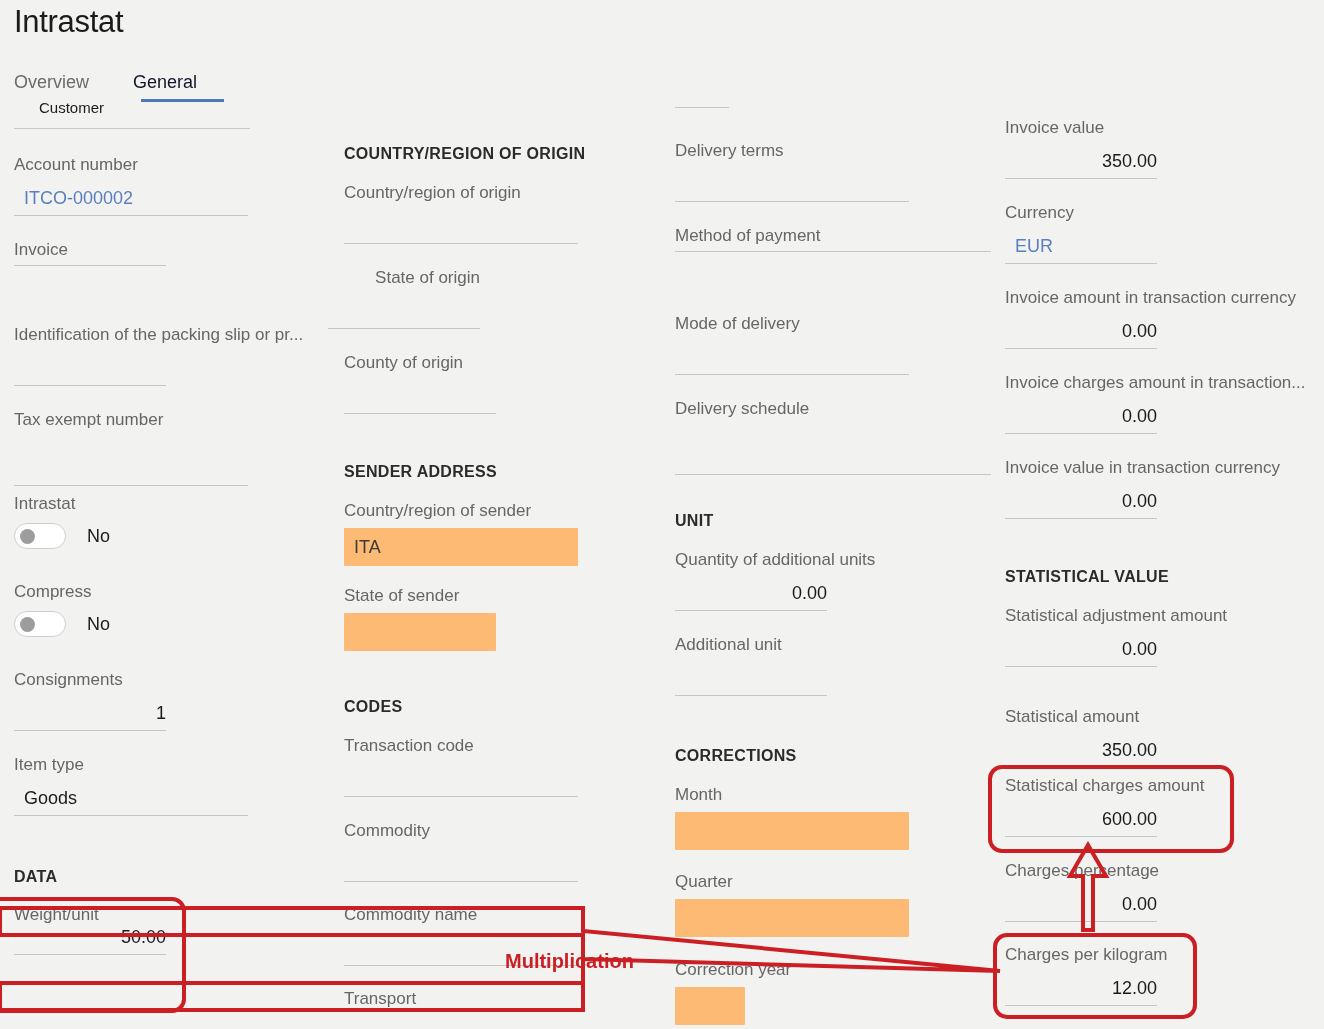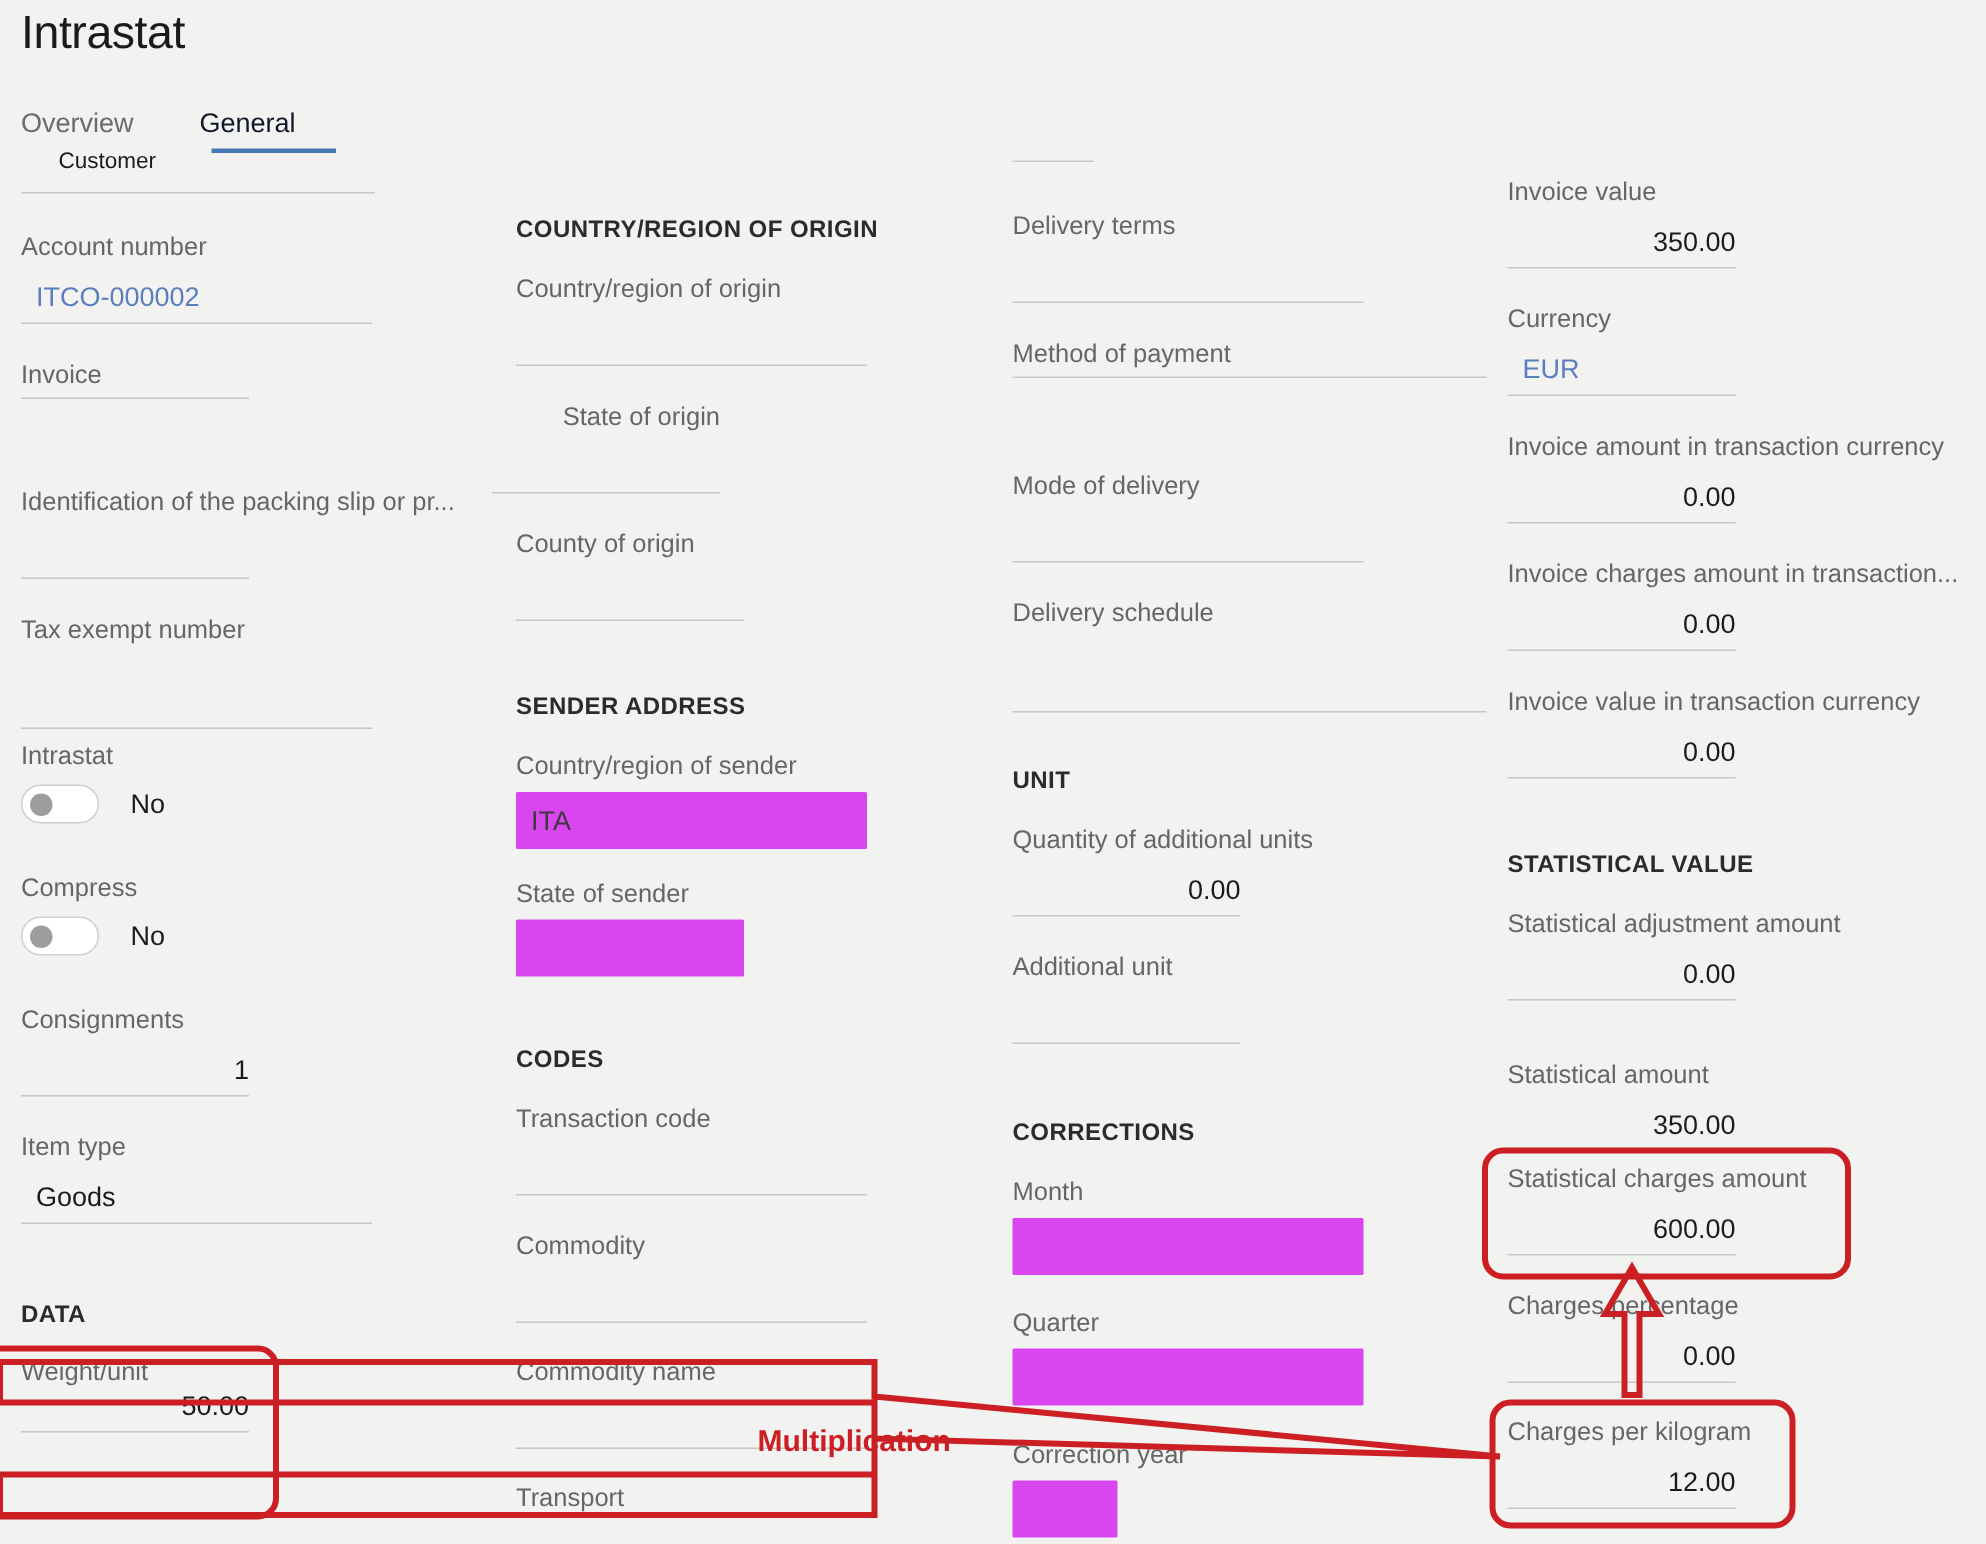--- a/index.html
+++ b/index.html
@@ -42,21 +42,21 @@
     font-size:17px;color:#666666;white-space:nowrap;line-height:20px;
   }
   .fld-value{
     font-size:18px;color:#1b1b1b;line-height:24px;padding-left:10px;
     white-space:nowrap;
   }
   .fld-value.num{text-align:right;padding-right:6px;padding-left:0;}
   .fld-value.link{color:#5b7fbe;}
   .fld-rule{height:1px;background:#c6c6c6;}
   .fld-box{
-    background:#d946ef;height:38px;border-radius:1px;
+    background:#fdba74;height:38px;border-radius:1px;
     font-size:18px;color:#3b3b3b;line-height:38px;padding-left:10px;
     box-sizing:border-box;white-space:nowrap;
   }
   .sect-head{
     font-size:16px;font-weight:700;color:#2b2b2b;letter-spacing:0.3px;
     white-space:nowrap;
   }
   
   .toggle-row{display:flex;align-items:center;}
   .toggle{

